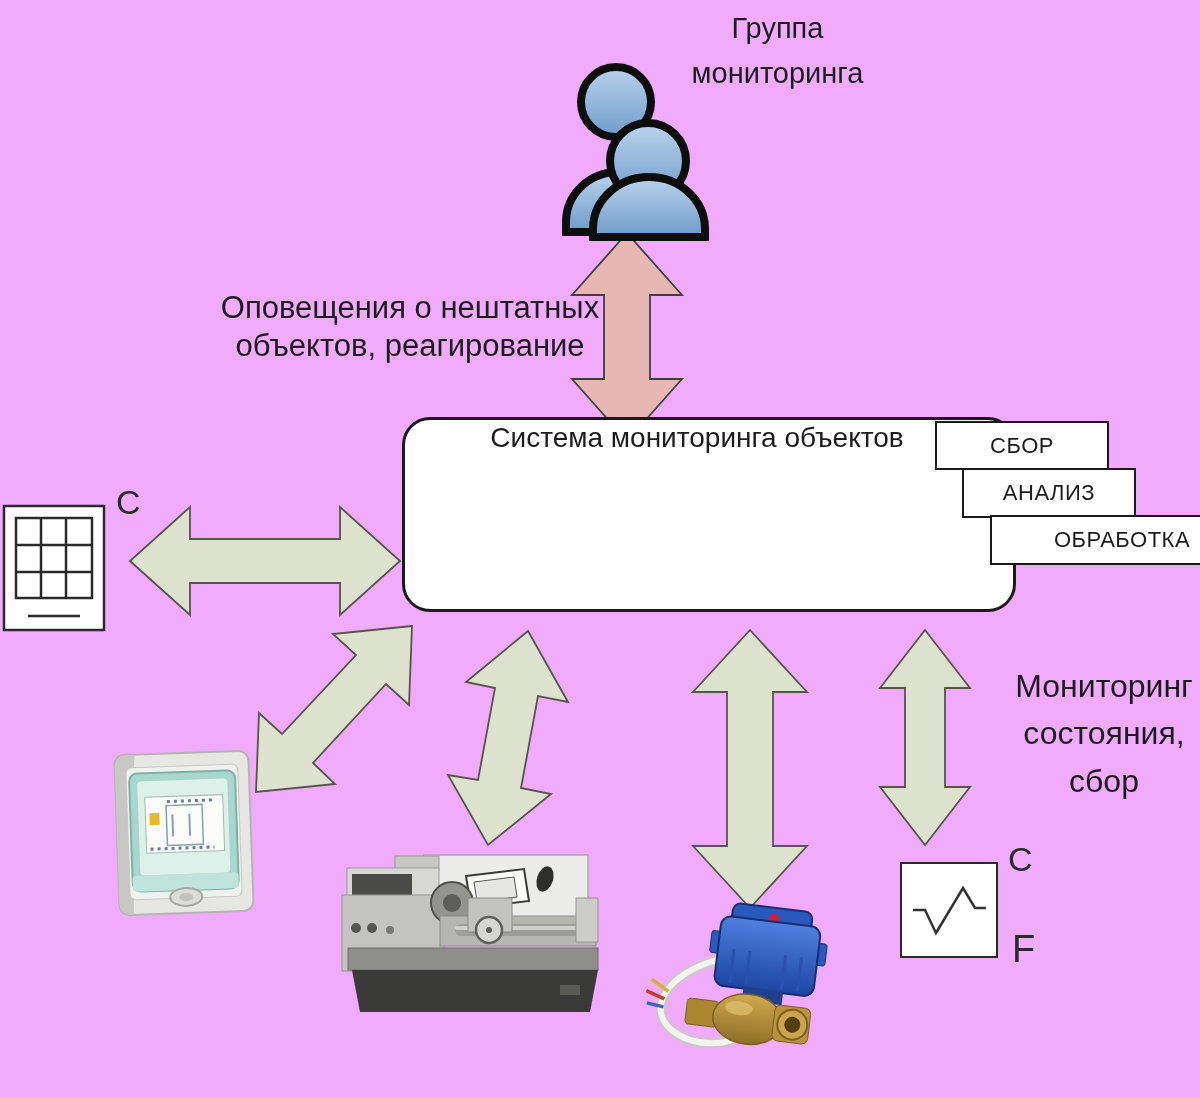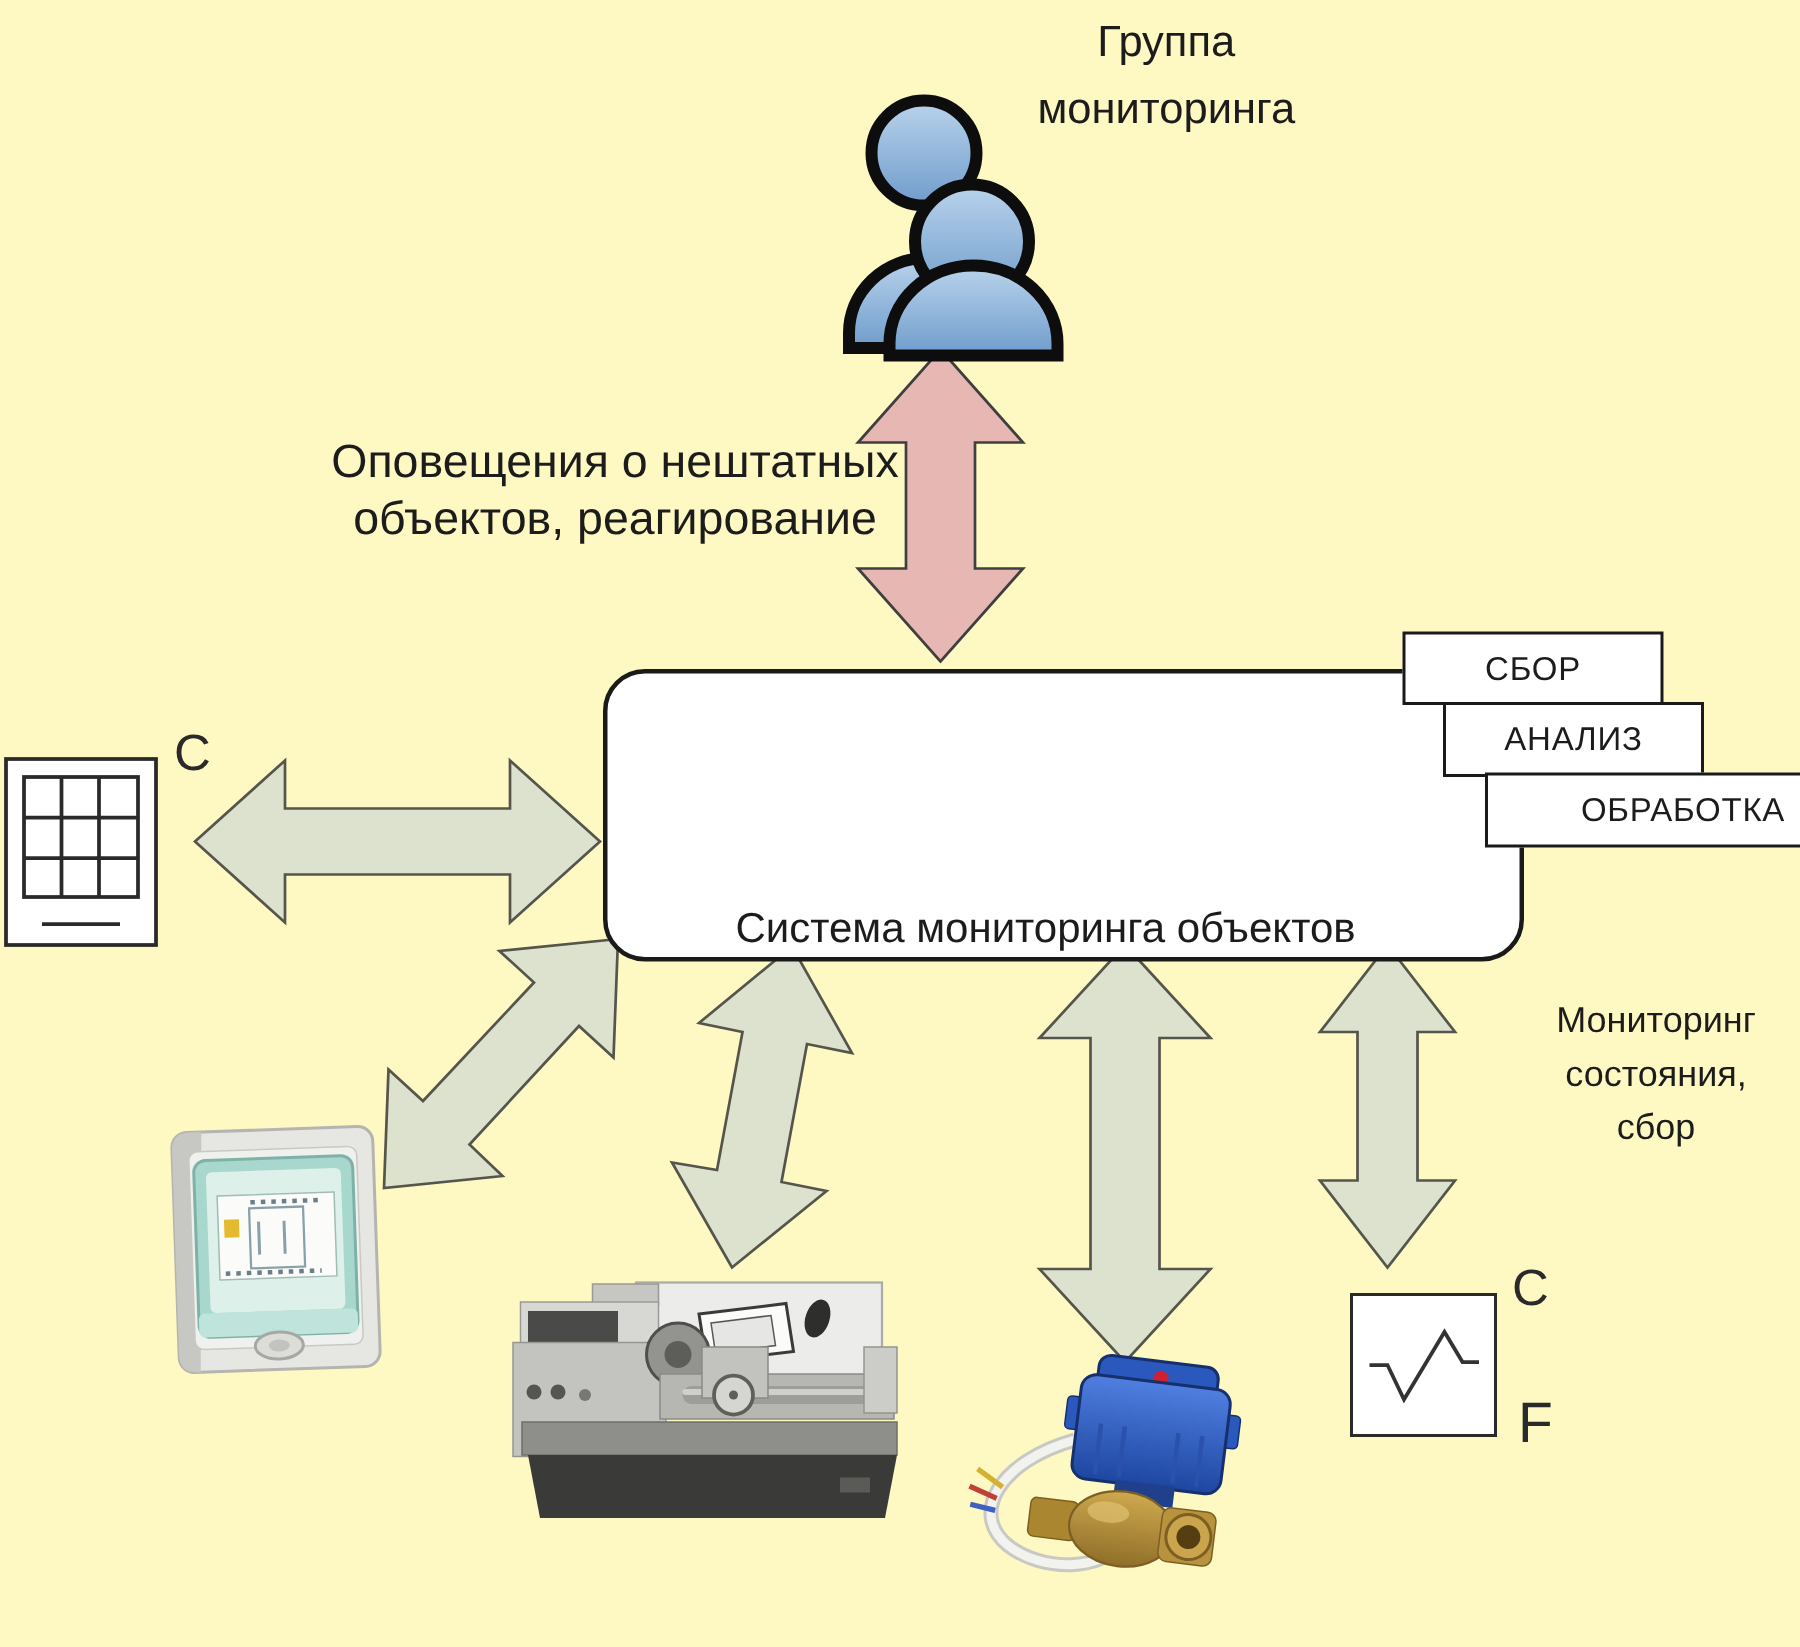--- a/index.html
+++ b/index.html
@@ -1,33 +1,33 @@
 <!DOCTYPE html>
 <html style="--text: #1c1c1c; --box-border: #1a1a1a; --alert-arrow-fill: #e7b7b3; --alert-arrow-stroke: #3f3f3f; --link-arrow-fill: #dde2ce; --link-arrow-stroke: #55554c; --people-blue-light: #b9d3ec; --people-blue-dark: #6f9ccb; --people-outline: #0d0d0d;"><head>
 <meta charset="utf-8">
 <style>
   html,body{margin:0;padding:0;background:#ffffff;}
   #canvas{
-    position:relative;width:1200px;height:1098px;background:#fef9c3;overflow:hidden;
+    position:relative;width:1200px;height:1098px;background:#f0abfc;overflow:hidden;
     font-family:"Liberation Sans", sans-serif;color:var(--text,#1c1c1c);
   }
   .abs{position:absolute;}
   .label{color:var(--text,#1c1c1c);text-align:center;}
   .label-top{left:655px;top:6px;width:245px;font-size:29px;line-height:1.55;}
   .label-alert{left:210px;top:289px;width:400px;font-size:31px;line-height:1.22;}
-  .label-monitoring{left:1008px;top:663px;width:192px;font-size:24px;line-height:1.48;}
+  .label-monitoring{left:1008px;top:663px;width:192px;font-size:32px;line-height:1.48;}
   .label-bottom{left:125px;top:1053px;width:1075px;font-size:31px;}
   .marker{font-size:34px;color:#2a2a2a;}
   .marker-left{left:116px;top:483px;}
   .marker-scope-c{left:1008px;top:840px;}
   .marker-scope-f{left:1012px;top:928px;font-size:38px;}
   .sysbox{
-    left:402px;top:446px;width:608px;height:189px;
+    left:402px;top:417px;width:608px;height:189px;
     background:#fff;border:3px solid var(--box-border,#1a1a1a);border-radius:28px;
-    z-index:2;display:flex;align-items:flex-end;
+    z-index:2;display:flex;align-items:flex-start;
   }
   .sysbox-text{width:500px;margin-left:42px;text-align:center;font-size:28px;line-height:1.32;}
   .procbox{
     background:#fff;border:2.5px solid var(--box-border,#1a1a1a);z-index:3;
     display:flex;align-items:center;justify-content:center;font-size:22px;letter-spacing:0.5px;
   }
   .procbox-1{left:935px;top:421px;width:170px;height:45px;}
   .procbox-2{left:962px;top:468px;width:170px;height:46px;}
   .procbox-3{left:990px;top:515px;width:172px;height:46px;padding-left:44px;}
   #diagram-svg{left:0;top:0;z-index:1;}

